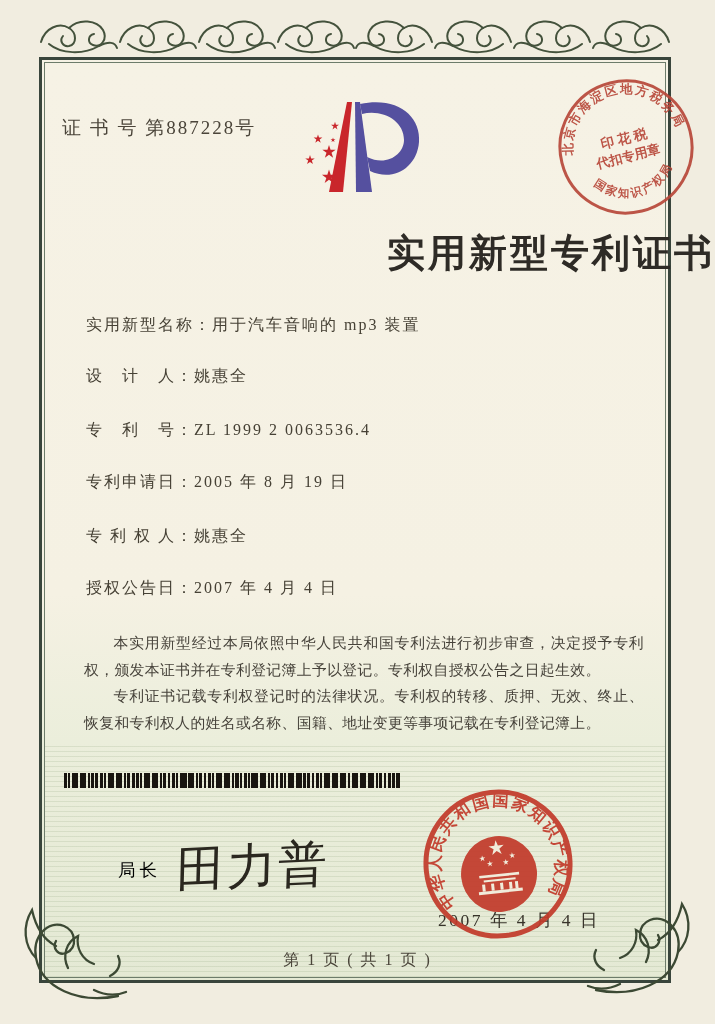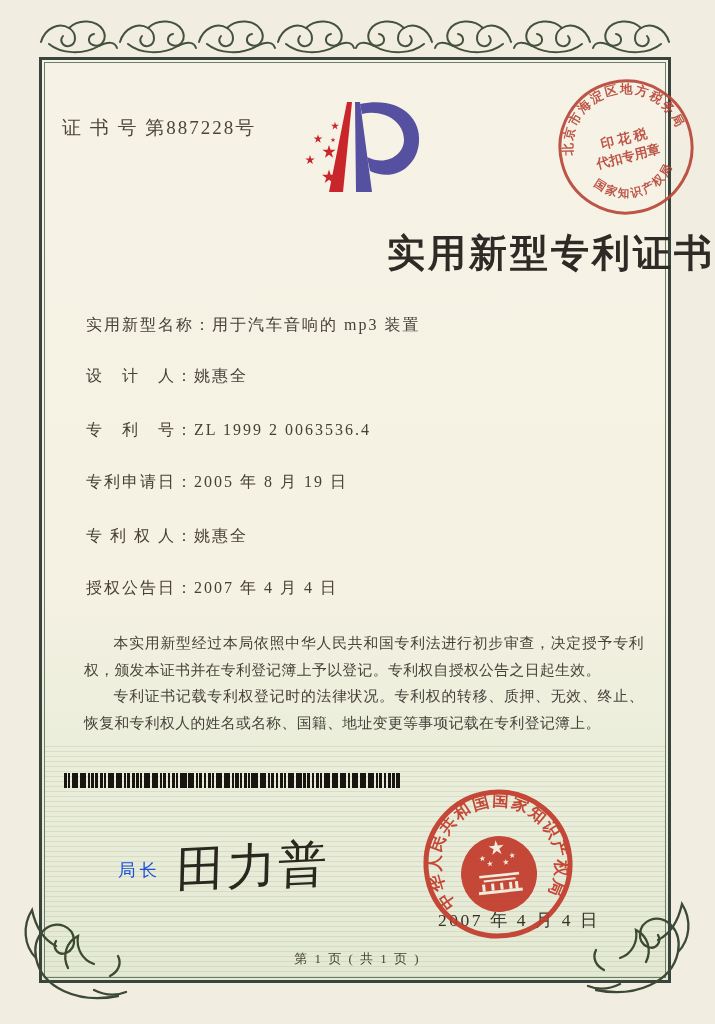--- a/index.html
+++ b/index.html
@@ -39,28 +39,28 @@
     margin-top:22px;
   }
   .paragraphs p{margin:0;text-indent:2em;}
   .barcode{
     position:absolute;left:64px;top:773px;width:336px;height:15px;
     background-image:
       repeating-linear-gradient(90deg,#181510 0 2px,transparent 2px 4px),
       repeating-linear-gradient(90deg,#181510 0 3px,transparent 3px 9px),
       repeating-linear-gradient(90deg,transparent 0 5px,#181510 5px 6px,transparent 6px 13px);
   }
-  .director{position:absolute;left:118px;top:858px;font-size:17.5px;letter-spacing:4px;color:#1d4ed8;}
+  .director{position:absolute;left:118px;top:858px;font-size:17.5px;letter-spacing:4px;color:#000000;}
   .signature{
     position:absolute;left:176px;top:834px;width:160px;
     font-size:49px;color:#2a271f;letter-spacing:2px;
     transform:rotate(-2.5deg) skewX(-4deg);white-space:nowrap;
   }
   .issue-date{position:absolute;left:438px;top:908px;font-size:17.5px;letter-spacing:2.5px;color:#37332a;z-index:2;}
-  .page-footer{position:absolute;left:0;top:950px;width:715px;text-align:center;font-size:13px;letter-spacing:2px;color:#4a453a;}
+  .page-footer{position:absolute;left:0;top:950px;width:715px;text-align:center;font-size:16px;letter-spacing:2px;color:#4a453a;}
   svg{position:absolute;}
   .logo-svg{left:283px;top:96px;}
   .tax-stamp-svg{left:556px;top:77px;opacity:.92;}
   .office-seal-svg{left:420px;top:786px;opacity:.92;z-index:3;}
   .band-svg{left:39px;top:12px;}
   .corner-left-svg{left:16px;top:896px;}
   .corner-right-svg{left:586px;top:890px;}
   .seal-arc-text{font-weight:bold;letter-spacing:2px;}
 </style>
 </head>

